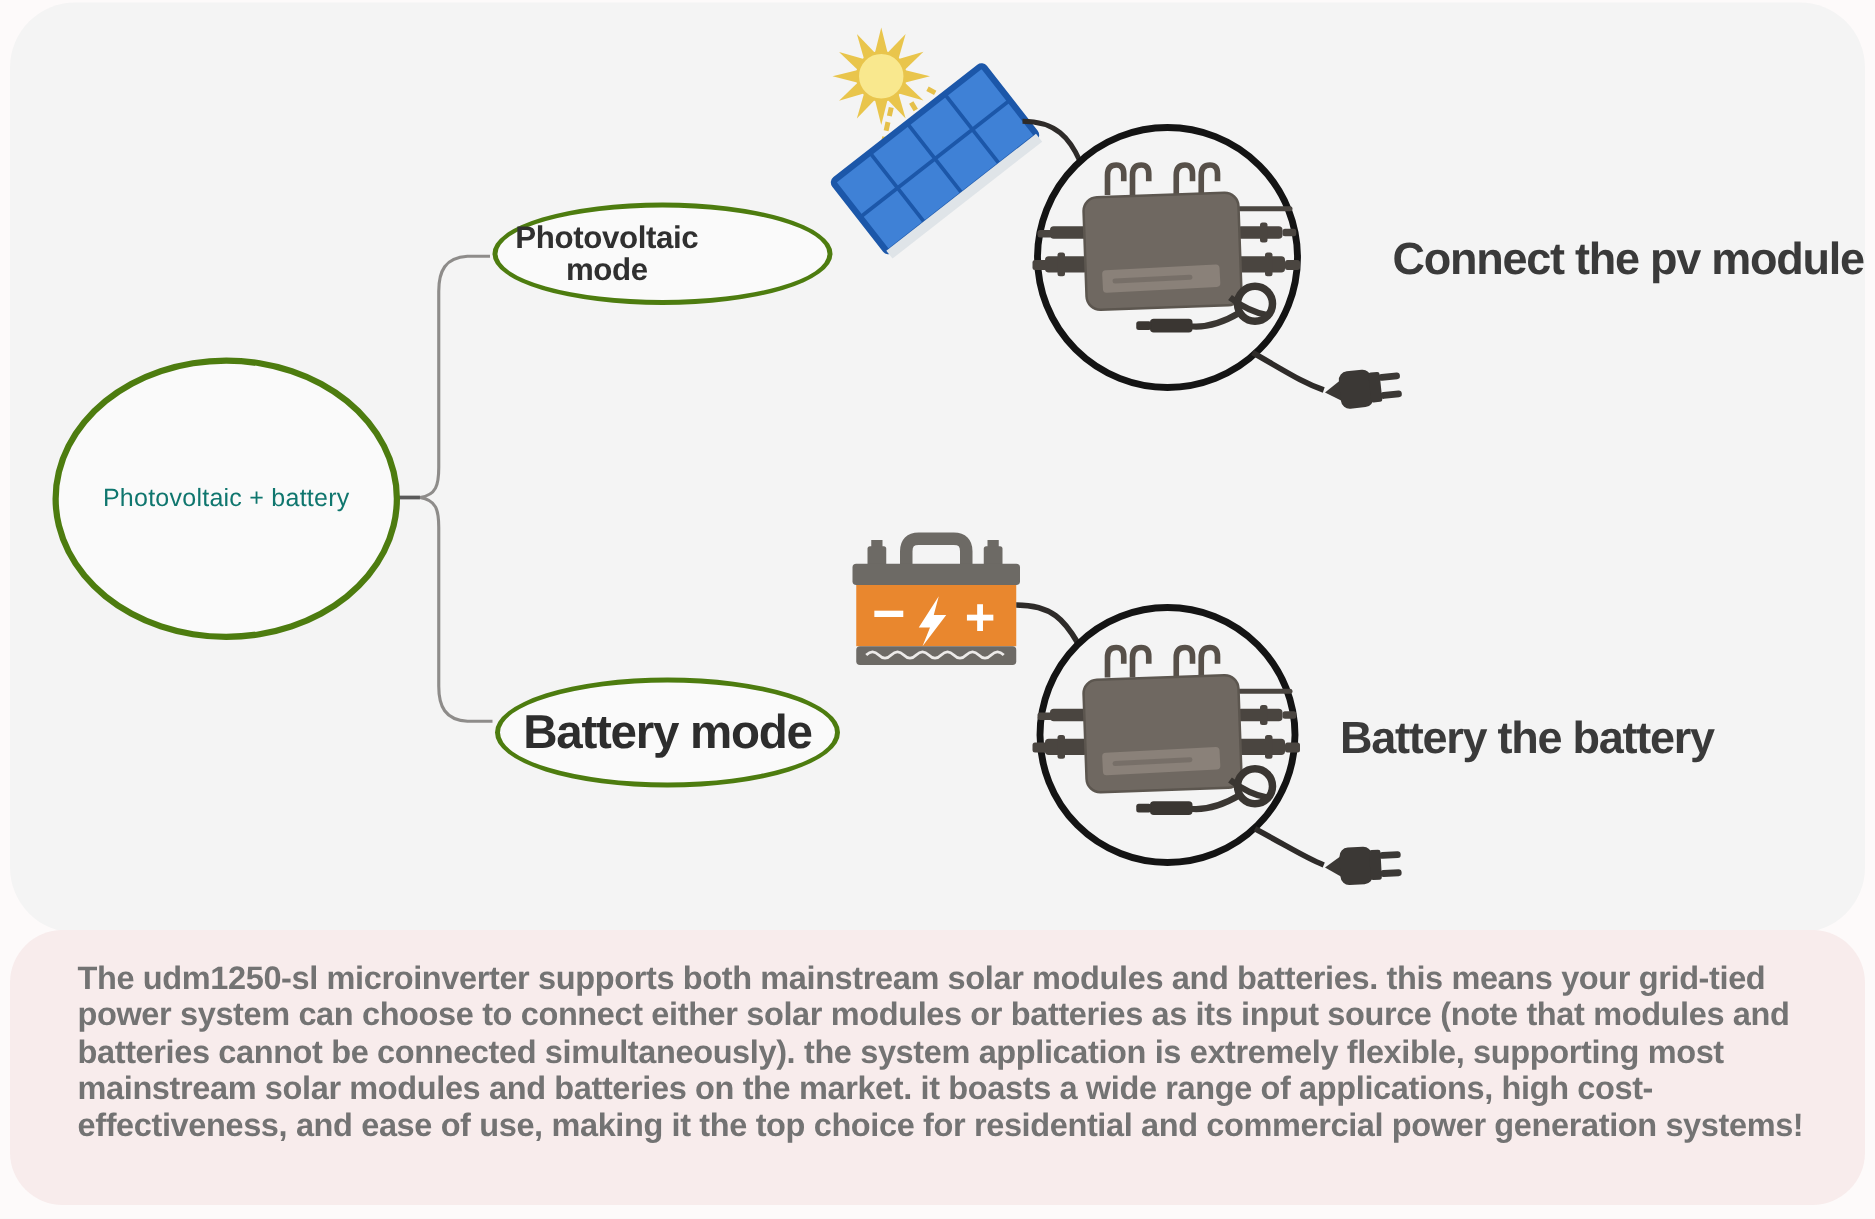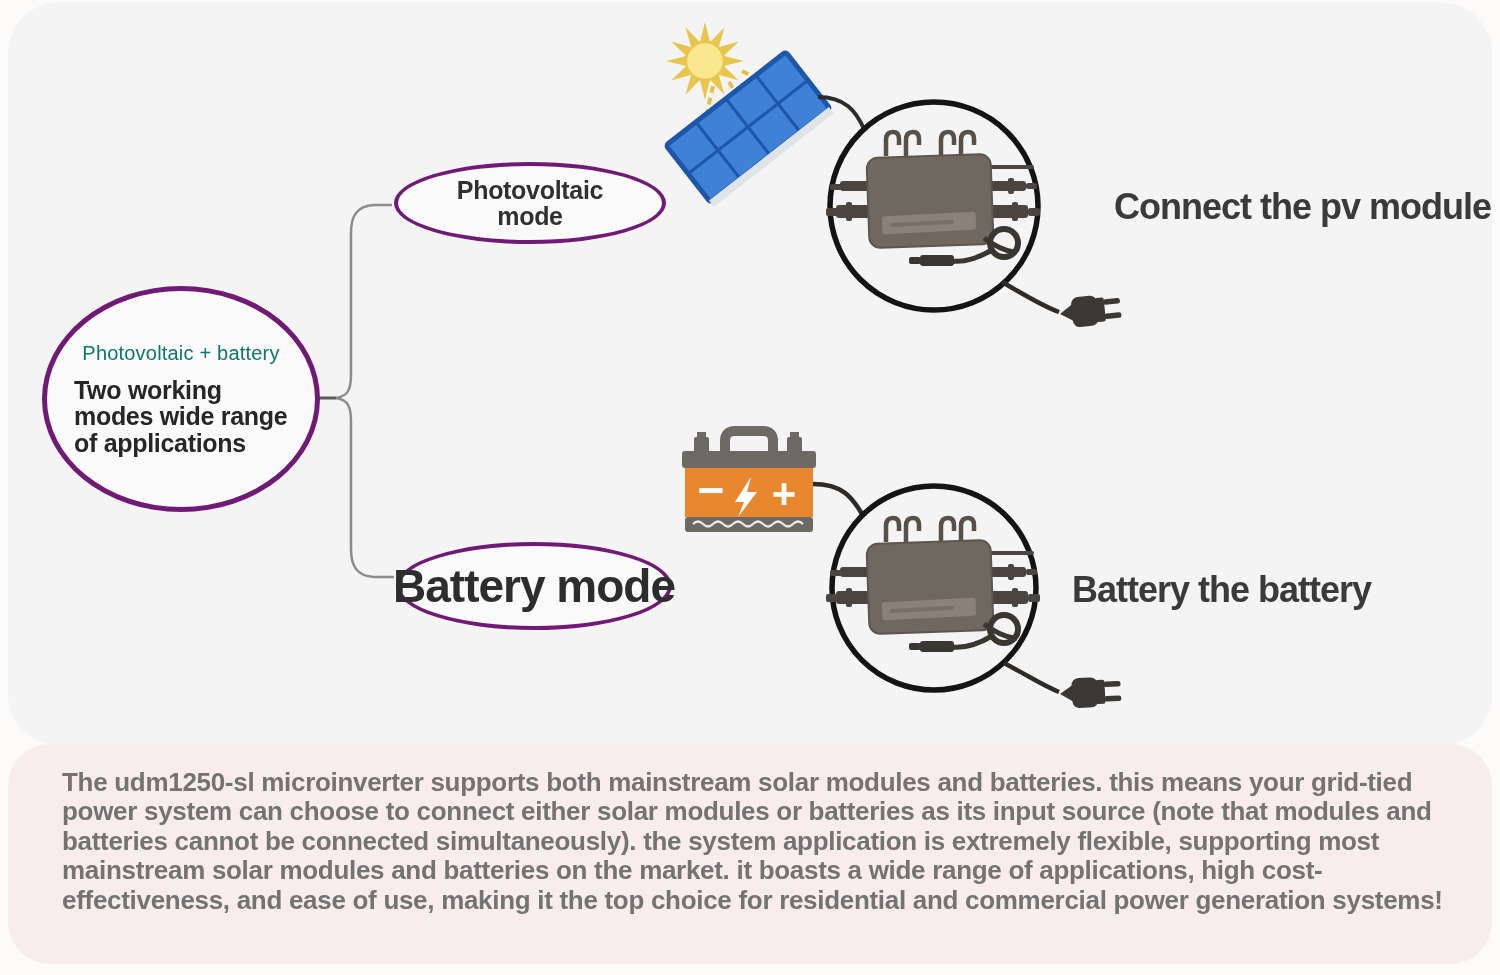--- a/index.html
+++ b/index.html
@@ -16,38 +16,38 @@
     position:absolute;left:8px;top:744px;width:1484px;height:220px;
     background:#f8ecec;border-radius:42px;
   }
   .footer-paragraph{
     position:absolute;left:62px;top:768px;width:1388px;
     font-size:26px;font-weight:bold;line-height:29.4px;
     color:#737373;letter-spacing:-0.3px;
   }
   svg.diagram{position:absolute;left:0;top:0;width:1500px;height:975px;pointer-events:none;}
   .ellipse{
-    position:absolute;border:4px solid #701a75;border-radius:50%;
+    position:absolute;border:4px solid #4d7c0f;border-radius:50%;
     background:#fafafa;display:flex;flex-direction:column;
-    align-items:center;justify-content:center;box-sizing:border-box;
+    justify-content:center;box-sizing:border-box;
   }
   .root-ellipse{left:42px;top:286px;width:278px;height:226px;border-width:5px;}
   .root-tag{font-size:20px;font-weight:normal;color:#0f766e;letter-spacing:.2px;text-align:center;}
   .root-title{
     font-size:25px;font-weight:bold;color:#262626;line-height:26.5px;
     width:214px;text-align:left;margin-top:12px;letter-spacing:-0.3px;
   }
   .pv-ellipse{left:394px;top:162px;width:272px;height:82px;}
   .pv-ellipse .mode-label{
     width:175px;text-align:center;font-size:25px;font-weight:bold;
     color:#303030;line-height:26px;letter-spacing:-0.3px;
   }
   .battery-ellipse{left:396px;top:542px;width:276px;height:88px;}
   .battery-ellipse .mode-label{
-    text-align:center;font-size:46px;font-weight:bold;color:#2d2d2d;letter-spacing:-1px;white-space:nowrap;
+    text-align:center;font-size:38px;font-weight:bold;color:#2d2d2d;letter-spacing:-1px;white-space:nowrap;
   }
   .caption{
     position:absolute;font-size:36px;font-weight:bold;color:#3a3a3a;
     letter-spacing:-1px;white-space:nowrap;
   }
   .caption-pv{left:1114px;top:186px;}
   .caption-battery{left:1072px;top:569px;}
 </style>
 </head>
 <body>
@@ -169,21 +169,20 @@
   <path d="M813,484 C842,484 852,497 862,514" fill="none" stroke="#2e2b29" stroke-width="4.5"></path>
 
   <circle cx="934" cy="588" r="102" fill="none" stroke="#141414" stroke-width="5.5"></circle>
   <use href="#inverter" transform="translate(0,386)"></use>
   <path d="M1004,663 C1032,678 1044,686 1059,692" fill="none" stroke="#2e2b29" stroke-width="4.5"></path>
   <use href="#plug" transform="translate(1060,694) rotate(-3)"></use>
 </svg>
 
 <div class="ellipse root-ellipse">
   <div class="root-tag">Photovoltaic + battery</div>
-  <div class="root-title">Two working modes wide range of applications</div>
 </div>
 
 <div class="ellipse pv-ellipse">
   <div class="mode-label">Photovoltaic mode</div>
 </div>
 
 <div class="ellipse battery-ellipse">
   <div class="mode-label">Battery mode</div>
 </div>
 

